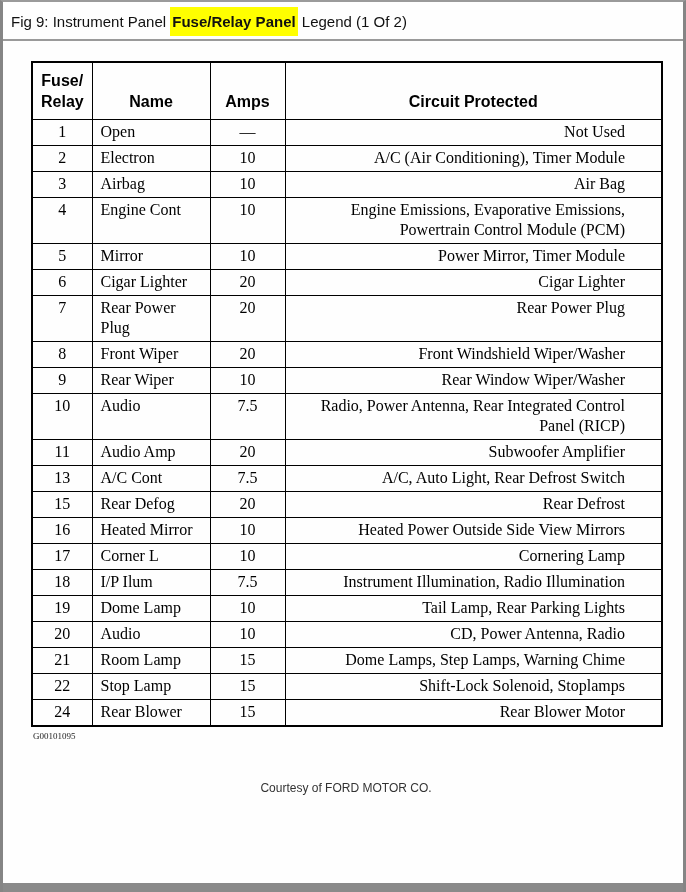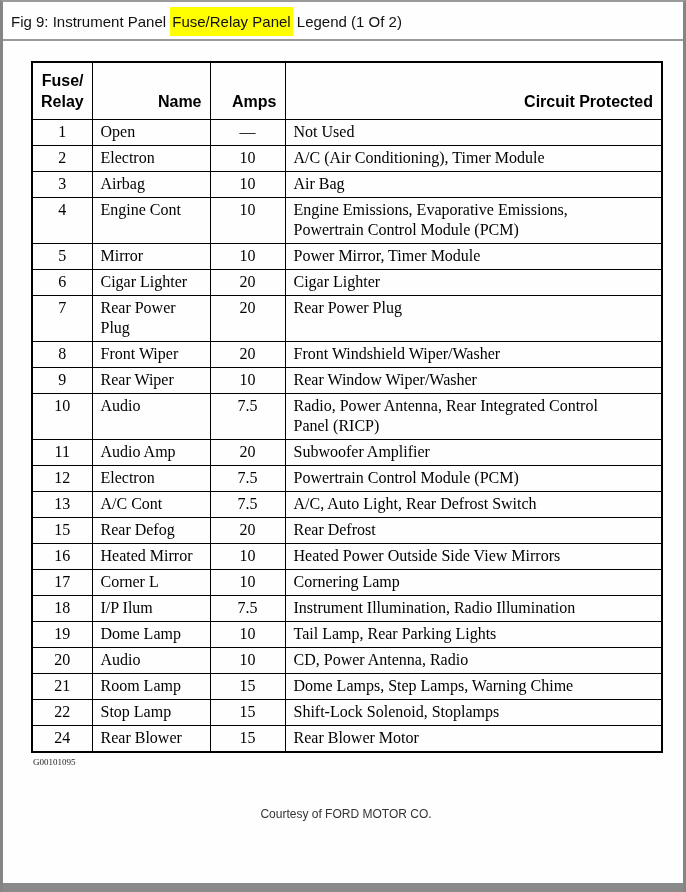--- a/index.html
+++ b/index.html
@@ -12,46 +12,46 @@
     background:#fefefe;
     border-left:3px solid #858585;
     border-right:3px solid #858585;
     border-top:2px solid #9a9a9a;
   }
   .titlebar{
     padding:11px 8px 9px 8px;
     font-family:"Liberation Sans", sans-serif;
     font-size:15px;color:#111;white-space:pre-wrap;
   }
-  .hl{padding:6px 2px;}
+  .hl{padding:6px 2px;font-weight:bold;}
   .divider{height:2px;background:#9a9a9a;}
   .content{padding:20px 0 0 28px;}
   table.legend{
     border-collapse:collapse;border:2px solid #000;
     table-layout:fixed;width:630px;
     font-family:"Liberation Serif", serif;
   }
   col.c1{width:60px;} col.c2{width:118px;} col.c3{width:75px;} col.c4{width:377px;}
   th,td{border:1px solid #000;color:#000;}
   thead th{
     height:57px;box-sizing:border-box;
     font-family:"Liberation Sans", sans-serif;
     font-weight:bold;font-size:16px;
-    vertical-align:bottom;text-align:right;
+    vertical-align:bottom;text-align:center;
     padding:4px 8px 8px 8px;
   }
   th.h-fuse{vertical-align:middle;padding-bottom:4px;line-height:21px;}
   th.h-amps{}
   td{
     font-size:16px;line-height:20px;
     padding:2px 8px 3px 8px;vertical-align:top;
   }
   td.c-num{text-align:center;}
   td.c-amps{text-align:center;}
-  td.c-circuit{padding-right:52px;}
+  td.c-circuit{padding-right:36px;text-align:right;}
   .figcode{
     margin:4px 0 0 2px;
     font-family:Liberation Serif, serif;
     font-size:9px;color:#222;
   }
   .courtesy{
     width:630px;margin-top:40px;text-align:center;
     font-family:"Liberation Sans", sans-serif;
     font-size:12px;color:#333;
   }
@@ -148,26 +148,20 @@
             <td class="c-amps">7.5</td>
             <td class="c-circuit">Radio, Power Antenna, Rear Integrated Control Panel (RICP)</td>
           </tr>
           <tr>
             <td class="c-num">11</td>
             <td class="c-name">Audio Amp</td>
             <td class="c-amps">20</td>
             <td class="c-circuit">Subwoofer Amplifier</td>
           </tr>
           <tr>
-            <td class="c-num">12</td>
-            <td class="c-name">Electron</td>
-            <td class="c-amps">7.5</td>
-            <td class="c-circuit">Powertrain Control Module (PCM)</td>
-          </tr>
-          <tr>
             <td class="c-num">13</td>
             <td class="c-name">A/C Cont</td>
             <td class="c-amps">7.5</td>
             <td class="c-circuit">A/C, Auto Light, Rear Defrost Switch</td>
           </tr>
           <tr>
             <td class="c-num">15</td>
             <td class="c-name">Rear Defog</td>
             <td class="c-amps">20</td>
             <td class="c-circuit">Rear Defrost</td>

